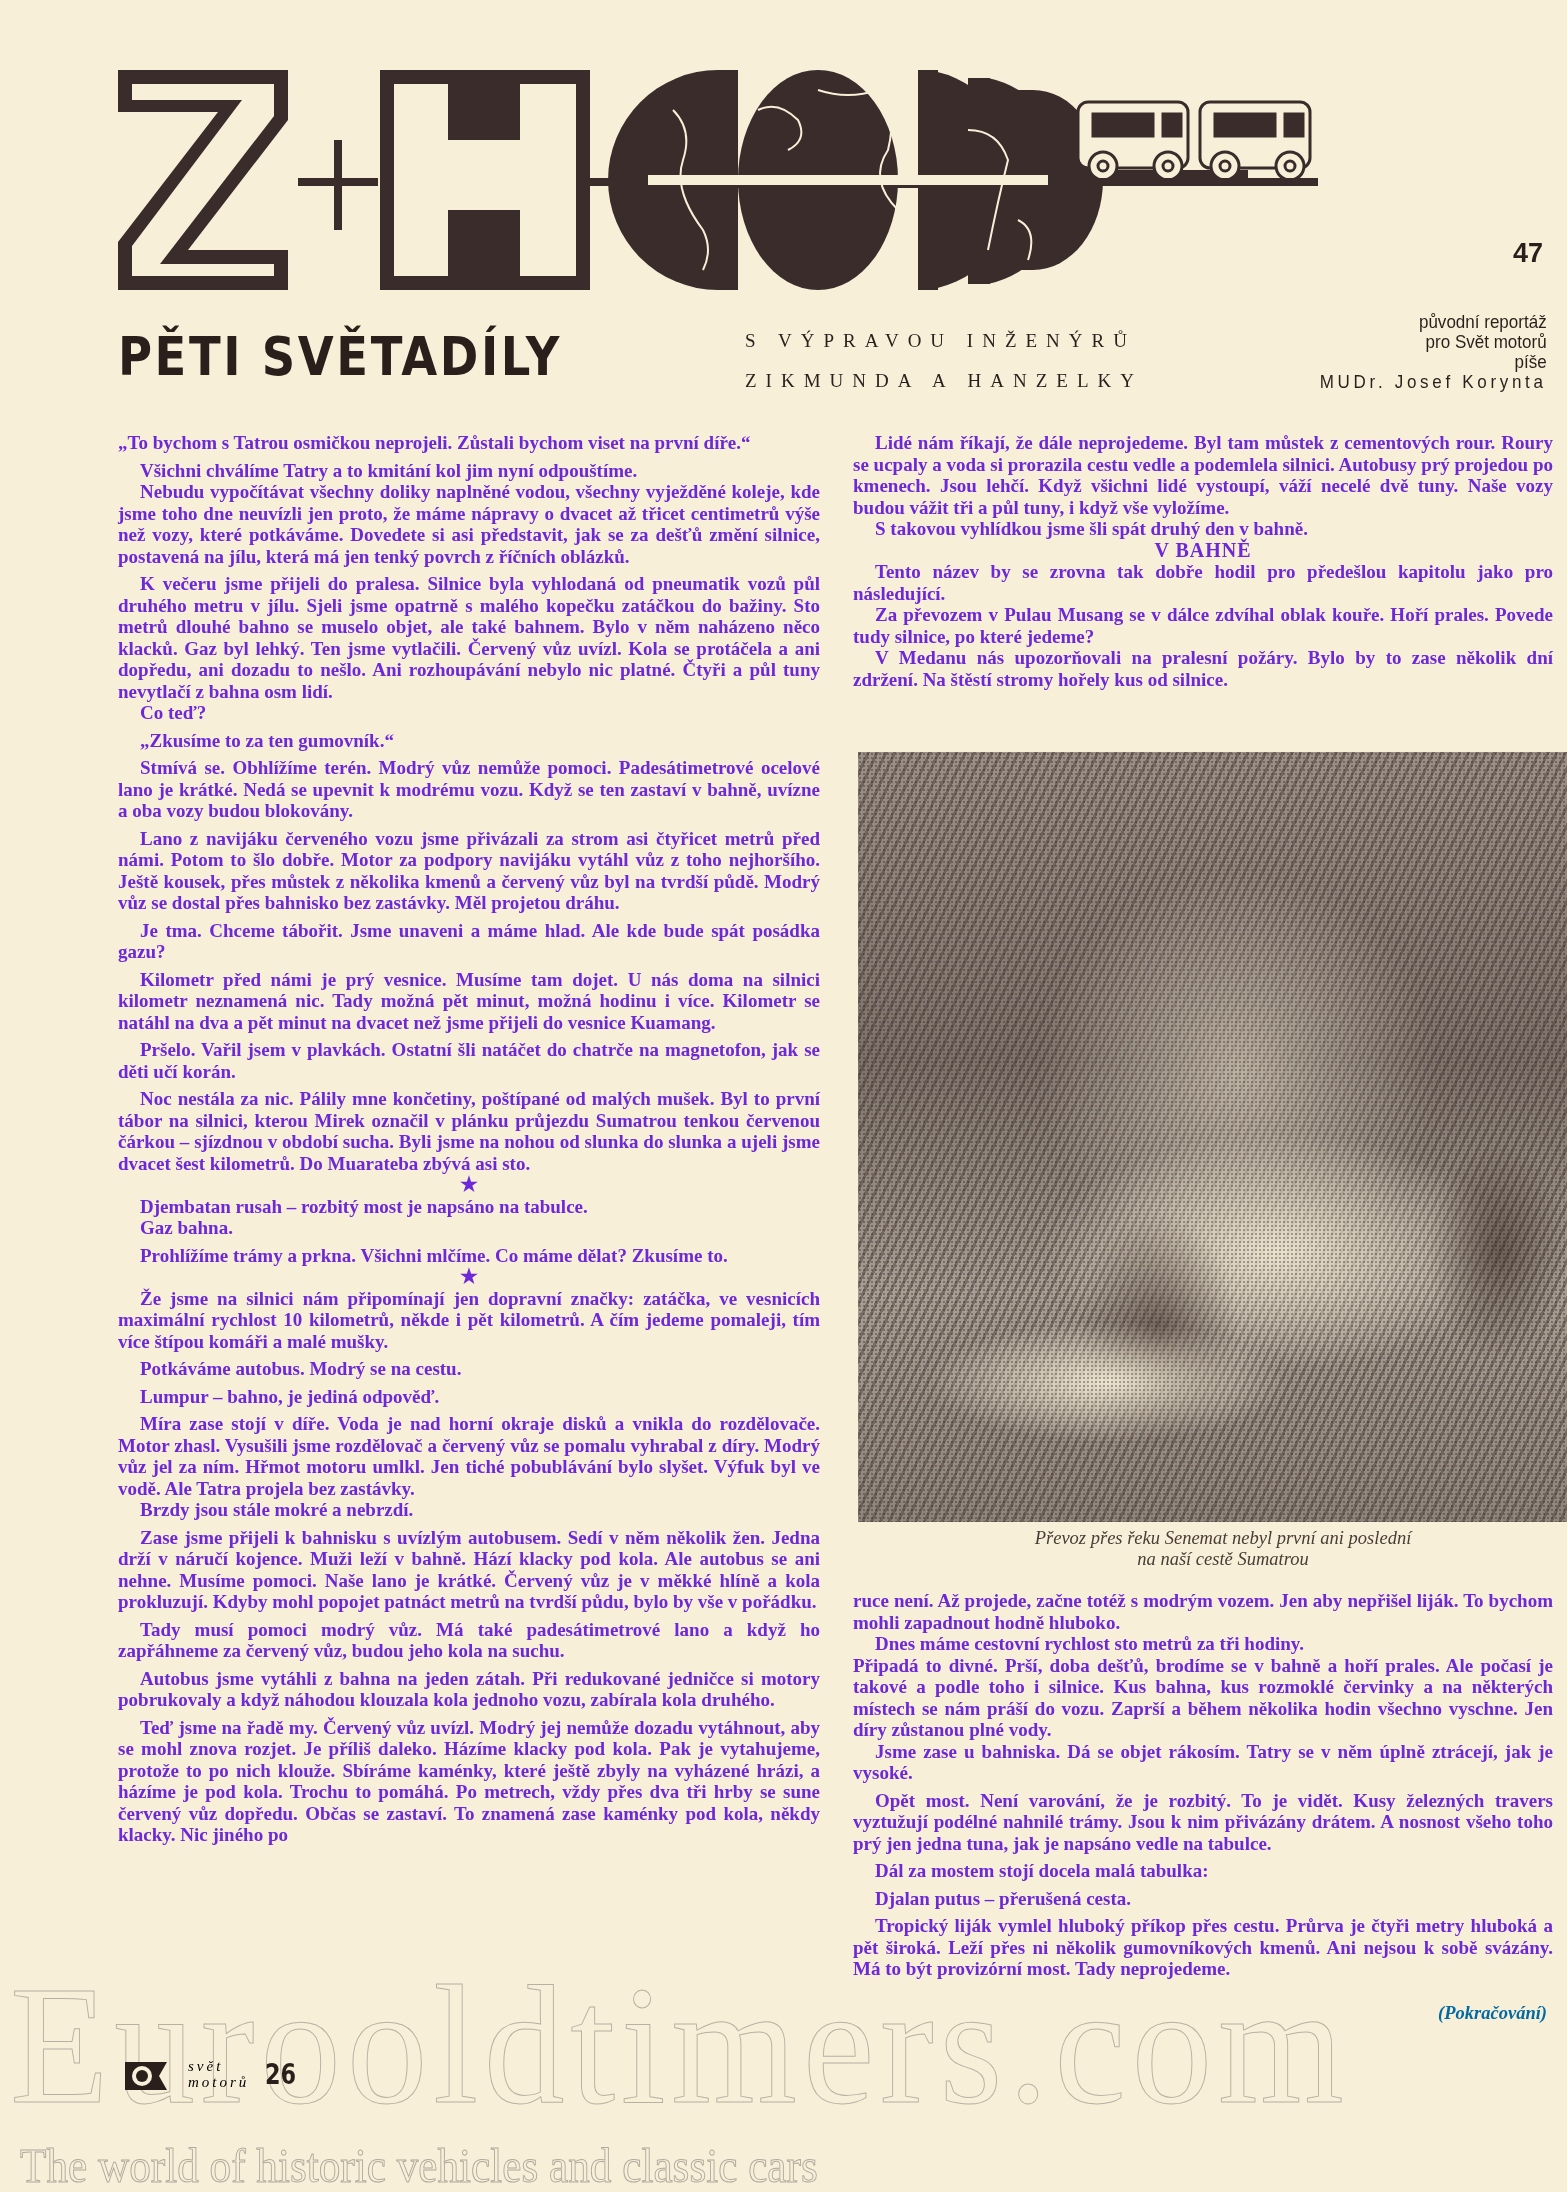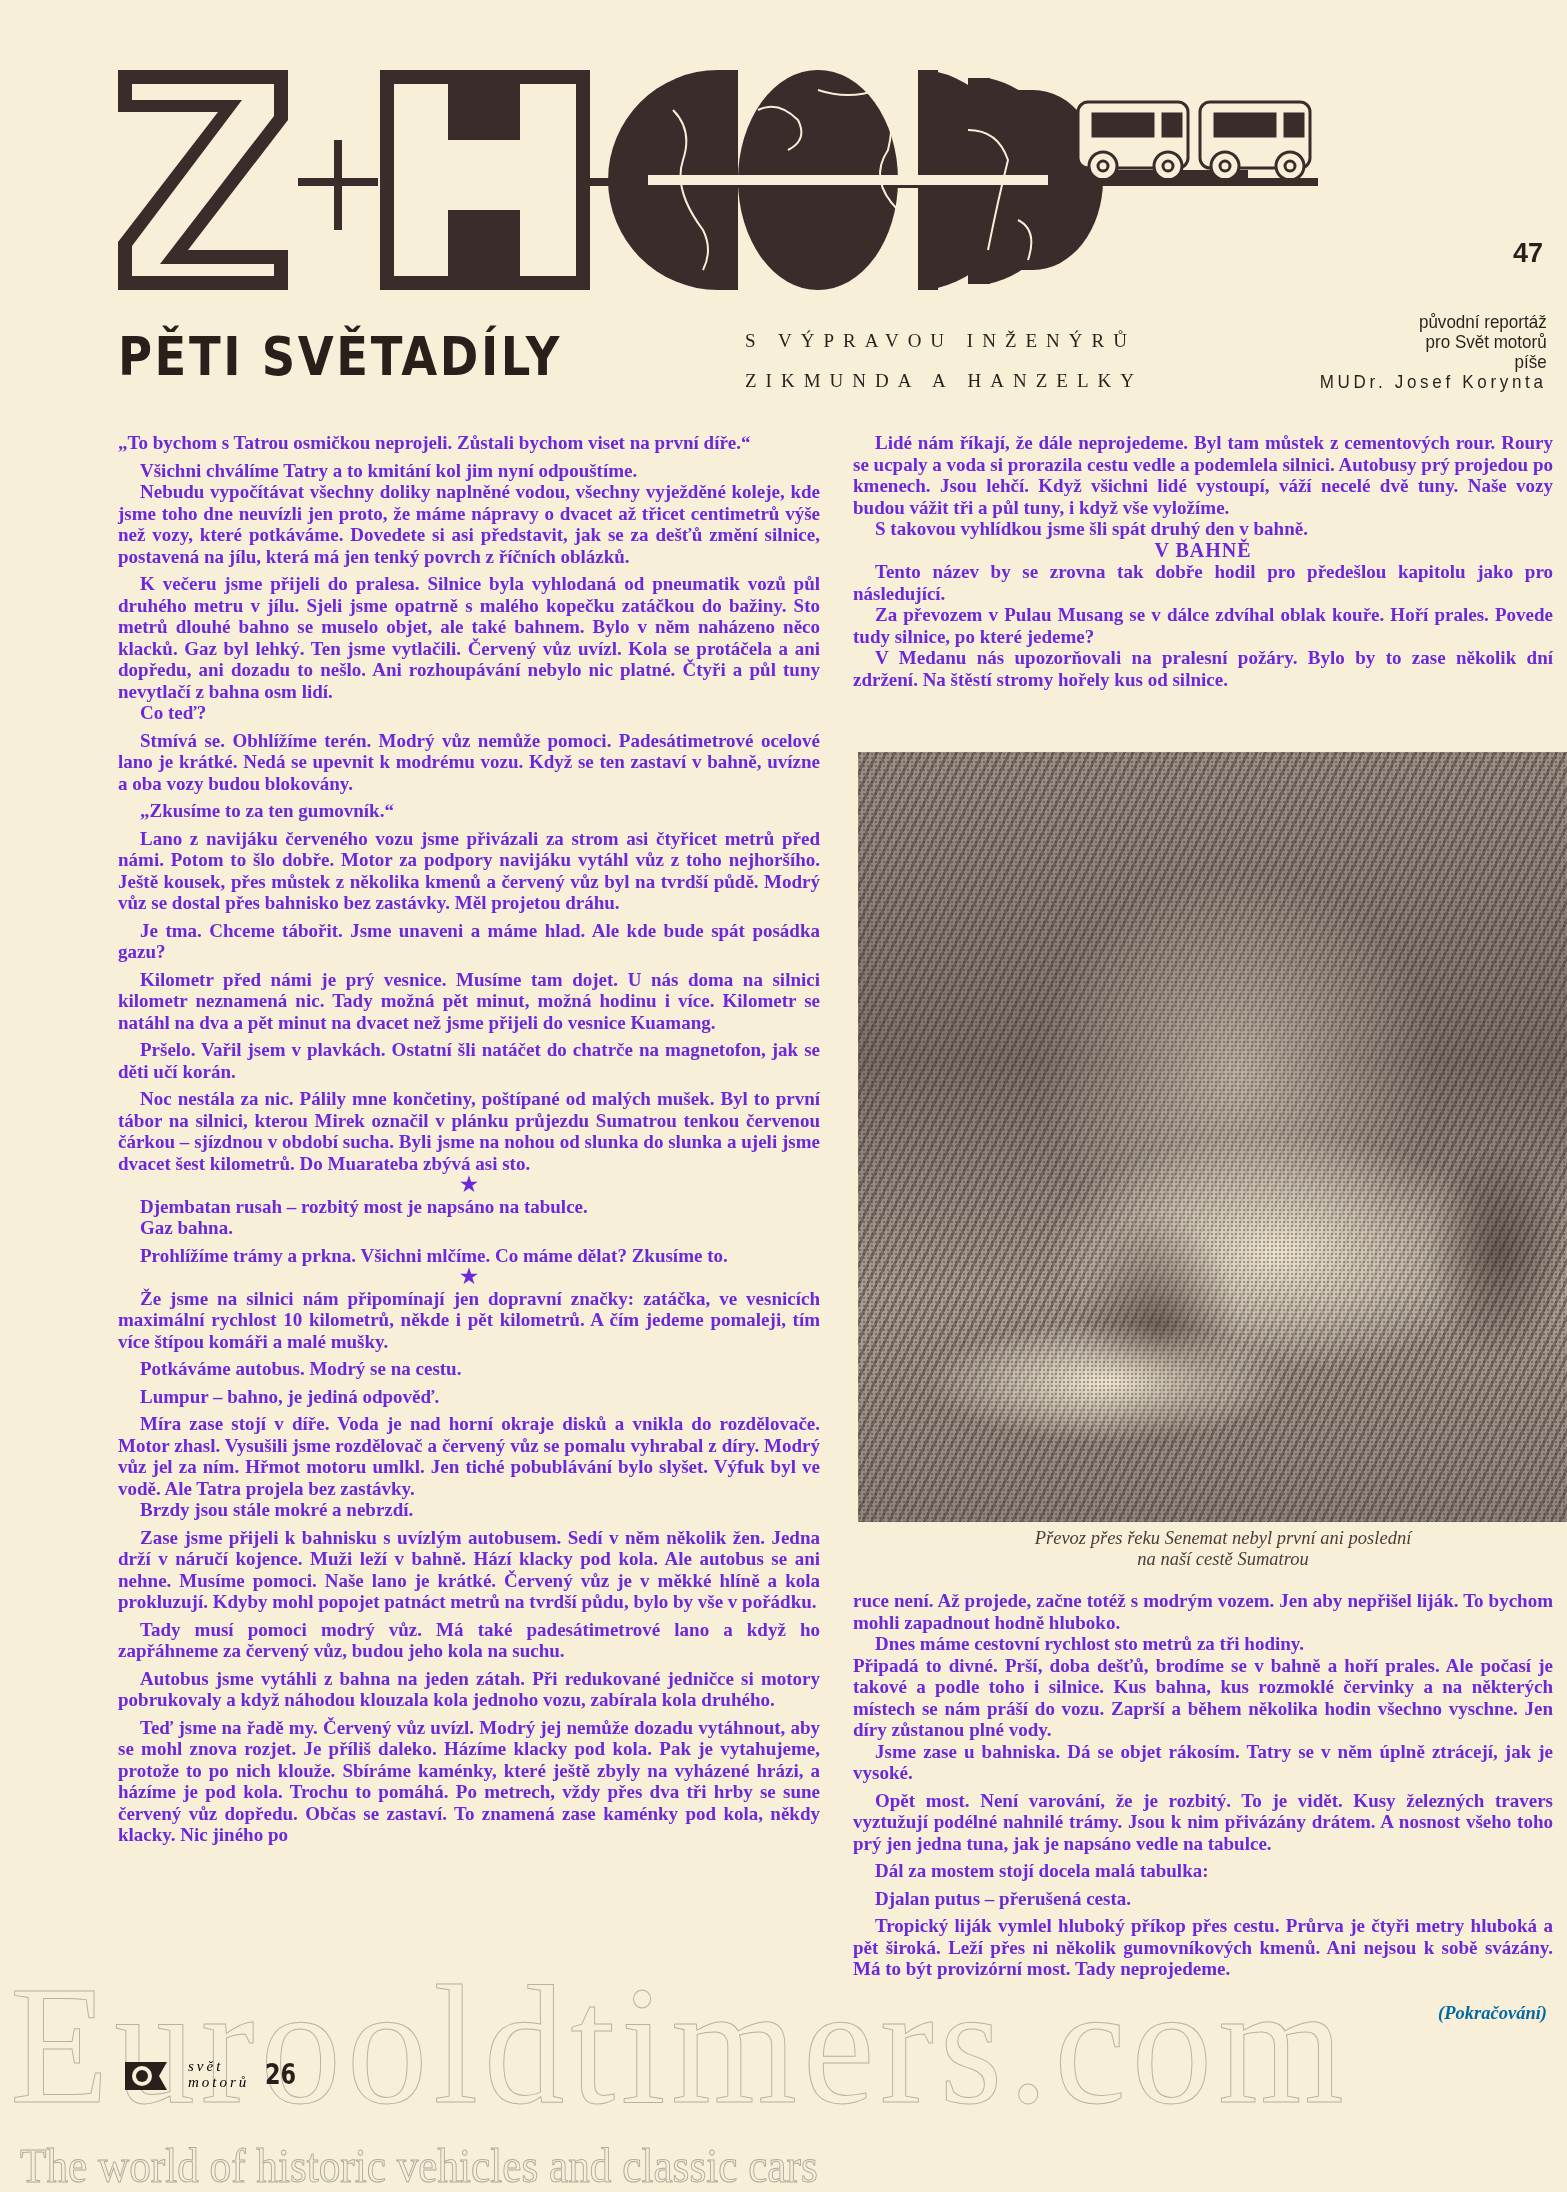--- a/index.html
+++ b/index.html
@@ -115,22 +115,22 @@
   <div>píše</div>
   <div class="sp">MUDr. Josef Korynta</div>
 </div>
 
 <div id="colL" class="abs col">
   <p class="noind">„To bychom s Tatrou osmičkou neprojeli. Zůstali bychom viset na první díře.“</p>
   <p class="gap">Všichni chválíme Tatry a to kmitání kol jim nyní odpouštíme.</p>
   <p>Nebudu vypočítávat všechny doliky naplněné vodou, všechny vyježděné koleje, kde jsme toho dne neuvízli jen proto, že máme nápravy o dvacet až třicet centimetrů výše než vozy, které potkáváme. Dovedete si asi představit, jak se za dešťů změní silnice, postavená na jílu, která má jen tenký povrch z říčních oblázků.</p>
   <p class="gap">K večeru jsme přijeli do pralesa. Silnice byla vyhlodaná od pneumatik vozů půl druhého metru v jílu. Sjeli jsme opatrně s malého kopečku zatáčkou do bažiny. Sto metrů dlouhé bahno se muselo objet, ale také bahnem. Bylo v něm naházeno něco klacků. Gaz byl lehký. Ten jsme vytlačili. Červený vůz uvízl. Kola se protáčela a ani dopředu, ani dozadu to nešlo. Ani rozhoupávání nebylo nic platné. Čtyři a půl tuny nevytlačí z bahna osm lidí.</p>
   <p>Co teď?</p>
+  <p class="gap">„Zkusíme to za ten gumovník.“</p>
   <p class="gap">Stmívá se. Obhlížíme terén. Modrý vůz nemůže pomoci. Padesátimetrové ocelové lano je krátké. Nedá se upevnit k modrému vozu. Když se ten zastaví v bahně, uvízne a oba vozy budou blokovány.</p>
-  <p class="gap">„Zkusíme to za ten gumovník.“</p>
   <p class="gap">Lano z navijáku červeného vozu jsme přivázali za strom asi čtyřicet metrů před námi. Potom to šlo dobře. Motor za podpory navijáku vytáhl vůz z toho nejhoršího. Ještě kousek, přes můstek z několika kmenů a červený vůz byl na tvrdší půdě. Modrý vůz se dostal přes bahnisko bez zastávky. Měl projetou dráhu.</p>
   <p class="gap">Je tma. Chceme tábořit. Jsme unaveni a máme hlad. Ale kde bude spát posádka gazu?</p>
   <p class="gap">Kilometr před námi je prý vesnice. Musíme tam dojet. U nás doma na silnici kilometr neznamená nic. Tady možná pět minut, možná hodinu i více. Kilometr se natáhl na dva a pět minut na dvacet než jsme přijeli do vesnice Kuamang.</p>
   <p class="gap">Pršelo. Vařil jsem v plavkách. Ostatní šli natáčet do chatrče na magnetofon, jak se děti učí korán.</p>
   <p class="gap">Noc nestála za nic. Pálily mne končetiny, poštípané od malých mušek. Byl to první tábor na silnici, kterou Mirek označil v plánku průjezdu Sumatrou tenkou červenou čárkou – sjízdnou v období sucha. Byli jsme na nohou od slunka do slunka a ujeli jsme dvacet šest kilometrů. Do Muarateba zbývá asi sto.</p>
   <p class="star">★</p>
   <p>Djembatan rusah – rozbitý most je napsáno na tabulce.</p>
   <p>Gaz bahna.</p>
   <p class="gap">Prohlížíme trámy a prkna. Všichni mlčíme. Co máme dělat? Zkusíme to.</p>
   <p class="star">★</p>

